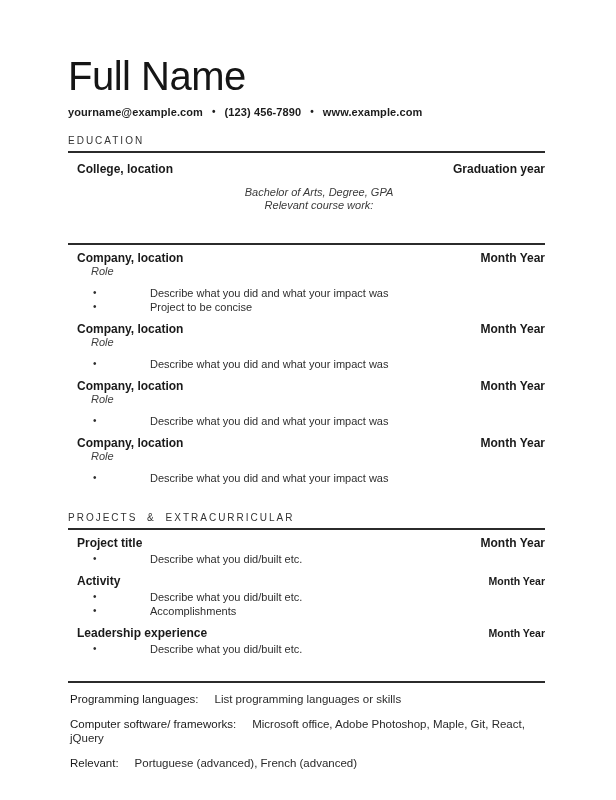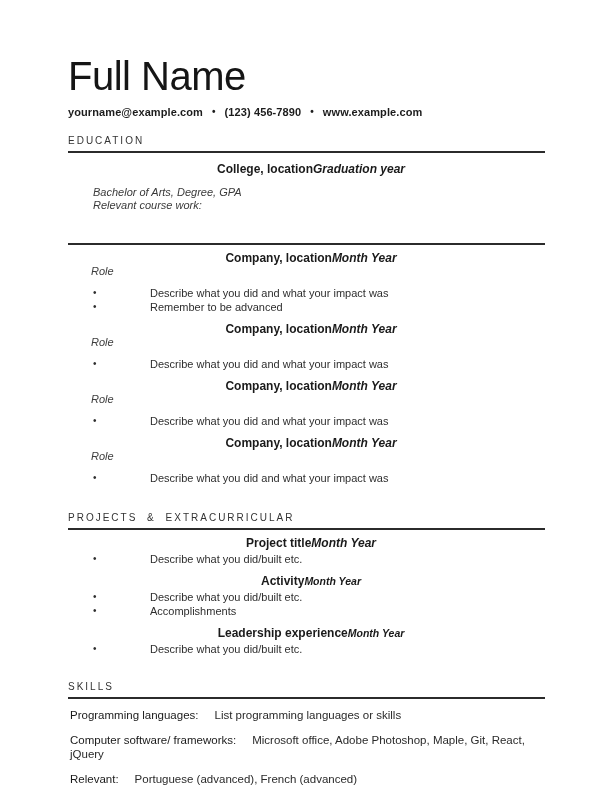--- a/index.html
+++ b/index.html
@@ -37,36 +37,36 @@
   .rule { border-top:2px solid #2b2b2b; height:0; }
 
   .sec-education { margin-top:17px; }
   .sec-experience { margin-top:31px; }
   .sec-projects { margin-top:27px; }
   .sec-skills { margin-top:25px; }
 
   
   .entry { margin-bottom:8px; }
   .entry-head {
-    display:flex; justify-content:center; align-items:baseline;
+    display:flex; justify-content:space-between; align-items:baseline;
     line-height:14px;
   }
   .entry-title {
     font-size:12px; font-weight:bold; color:#1a1a1a; padding-left:9px;
   }
   .entry-date {
-    font-size:12px; font-weight:bold; color:#1a1a1a; white-space:nowrap;font-style:italic;
+    font-size:12px; font-weight:bold; color:#1a1a1a; white-space:nowrap;
   }
   .entry-date.small { font-size:10.5px; }
 
   .edu-entry { margin-top:9px; }
   .edu-details { margin-top:10px; }
   .edu-detail-line {
     font-style:italic; font-size:11px; color:#3a3a3a;
-    line-height:13px; padding-left:25px;
+    line-height:13px; padding-left:25px;text-align:center;
   }
 
   .exp-first { margin-top:6px; }
   .role-line {
     font-style:italic; font-size:11px; color:#3d3d3d;
     line-height:13px; padding-left:23px;
   }
   .bullets { margin-top:8px; }
   .bullets.tight { margin-top:2px; }
   .bullet {
@@ -129,21 +129,21 @@
         <span class="entry-date">Month Year</span>
       </div>
       <div class="role-line">Role</div>
       <div class="bullets">
         <div class="bullet">
           <span class="dot">•</span>
           <span class="btxt">Describe what you did and what your impact was</span>
         </div>
         <div class="bullet">
           <span class="dot">•</span>
-          <span class="btxt">Remember to be advanced</span>
+          <span class="btxt">Project to be concise</span>
         </div>
       </div>
     </div>
 
     <div class="entry">
       <div class="entry-head">
         <span class="entry-title">Company, location</span>
         <span class="entry-date">Month Year</span>
       </div>
       <div class="role-line">Role</div>
@@ -226,21 +226,20 @@
       <div class="bullets tight">
         <div class="bullet">
           <span class="dot">•</span>
           <span class="btxt">Describe what you did/built etc.</span>
         </div>
       </div>
     </div>
   </div>
 
   <div class="sec-skills">
-    <div class="section-label">SKILLS</div>
     <div class="rule"></div>
     <div class="skill-lines">
       <div class="skill-line">
         <span class="skill-label">Programming languages</span><span>:</span><span class="skill-value">List programming languages or skills</span>
       </div>
       <div class="skill-line">
         <span class="skill-label">Computer software/ frameworks</span><span>:</span><span class="skill-value">Microsoft office, Adobe Photoshop, Maple, Git, React, jQuery</span>
       </div>
       <div class="skill-line">
         <span class="skill-label">Relevant</span><span>:</span><span class="skill-value">Portuguese (advanced), French (advanced)</span>

